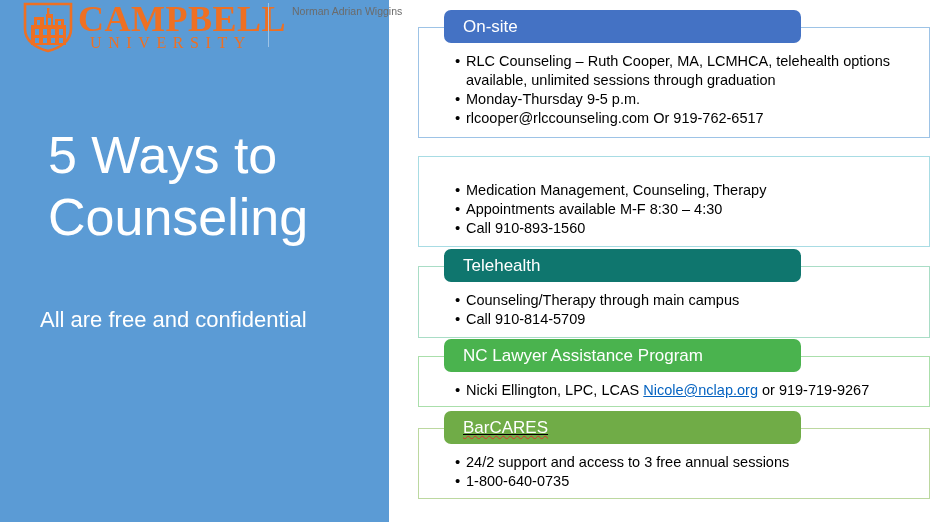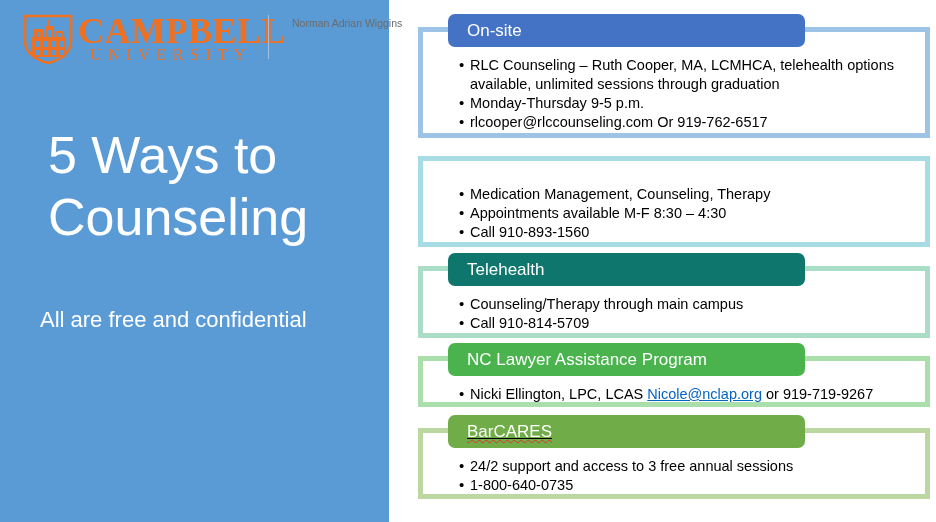--- a/index.html
+++ b/index.html
@@ -27,21 +27,21 @@
     top: 0;
     width: 389px;
     height: 522px;
     background: #5b9bd5;
   }
 
   
   #logo-lockup {
     position: absolute;
     left: 22px;
-    top: 12px;
+    top: 0;
     width: 360px;
     height: 52px;
   }
   #shield-icon {
     position: absolute;
     left: 0px;
     top: 1px;
     width: 52px;
     height: 52px;
   }
@@ -132,21 +132,21 @@
     top: 0px;
     width: 518px;
     height: 522px;
   }
   .card {
     position: absolute;
     left: 0px;
     width: 512px;
     box-sizing: border-box;
     background: #ffffff;
-    border: 5px solid #84cc16;
+    border: 1px solid #84cc16;
   }
   .card-header {
     position: absolute;
     left: 25px;
     top: -18px;
     width: 357px;
     height: 33px;
     border-radius: 7px;
     background: #4472c4;
     box-sizing: border-box;

